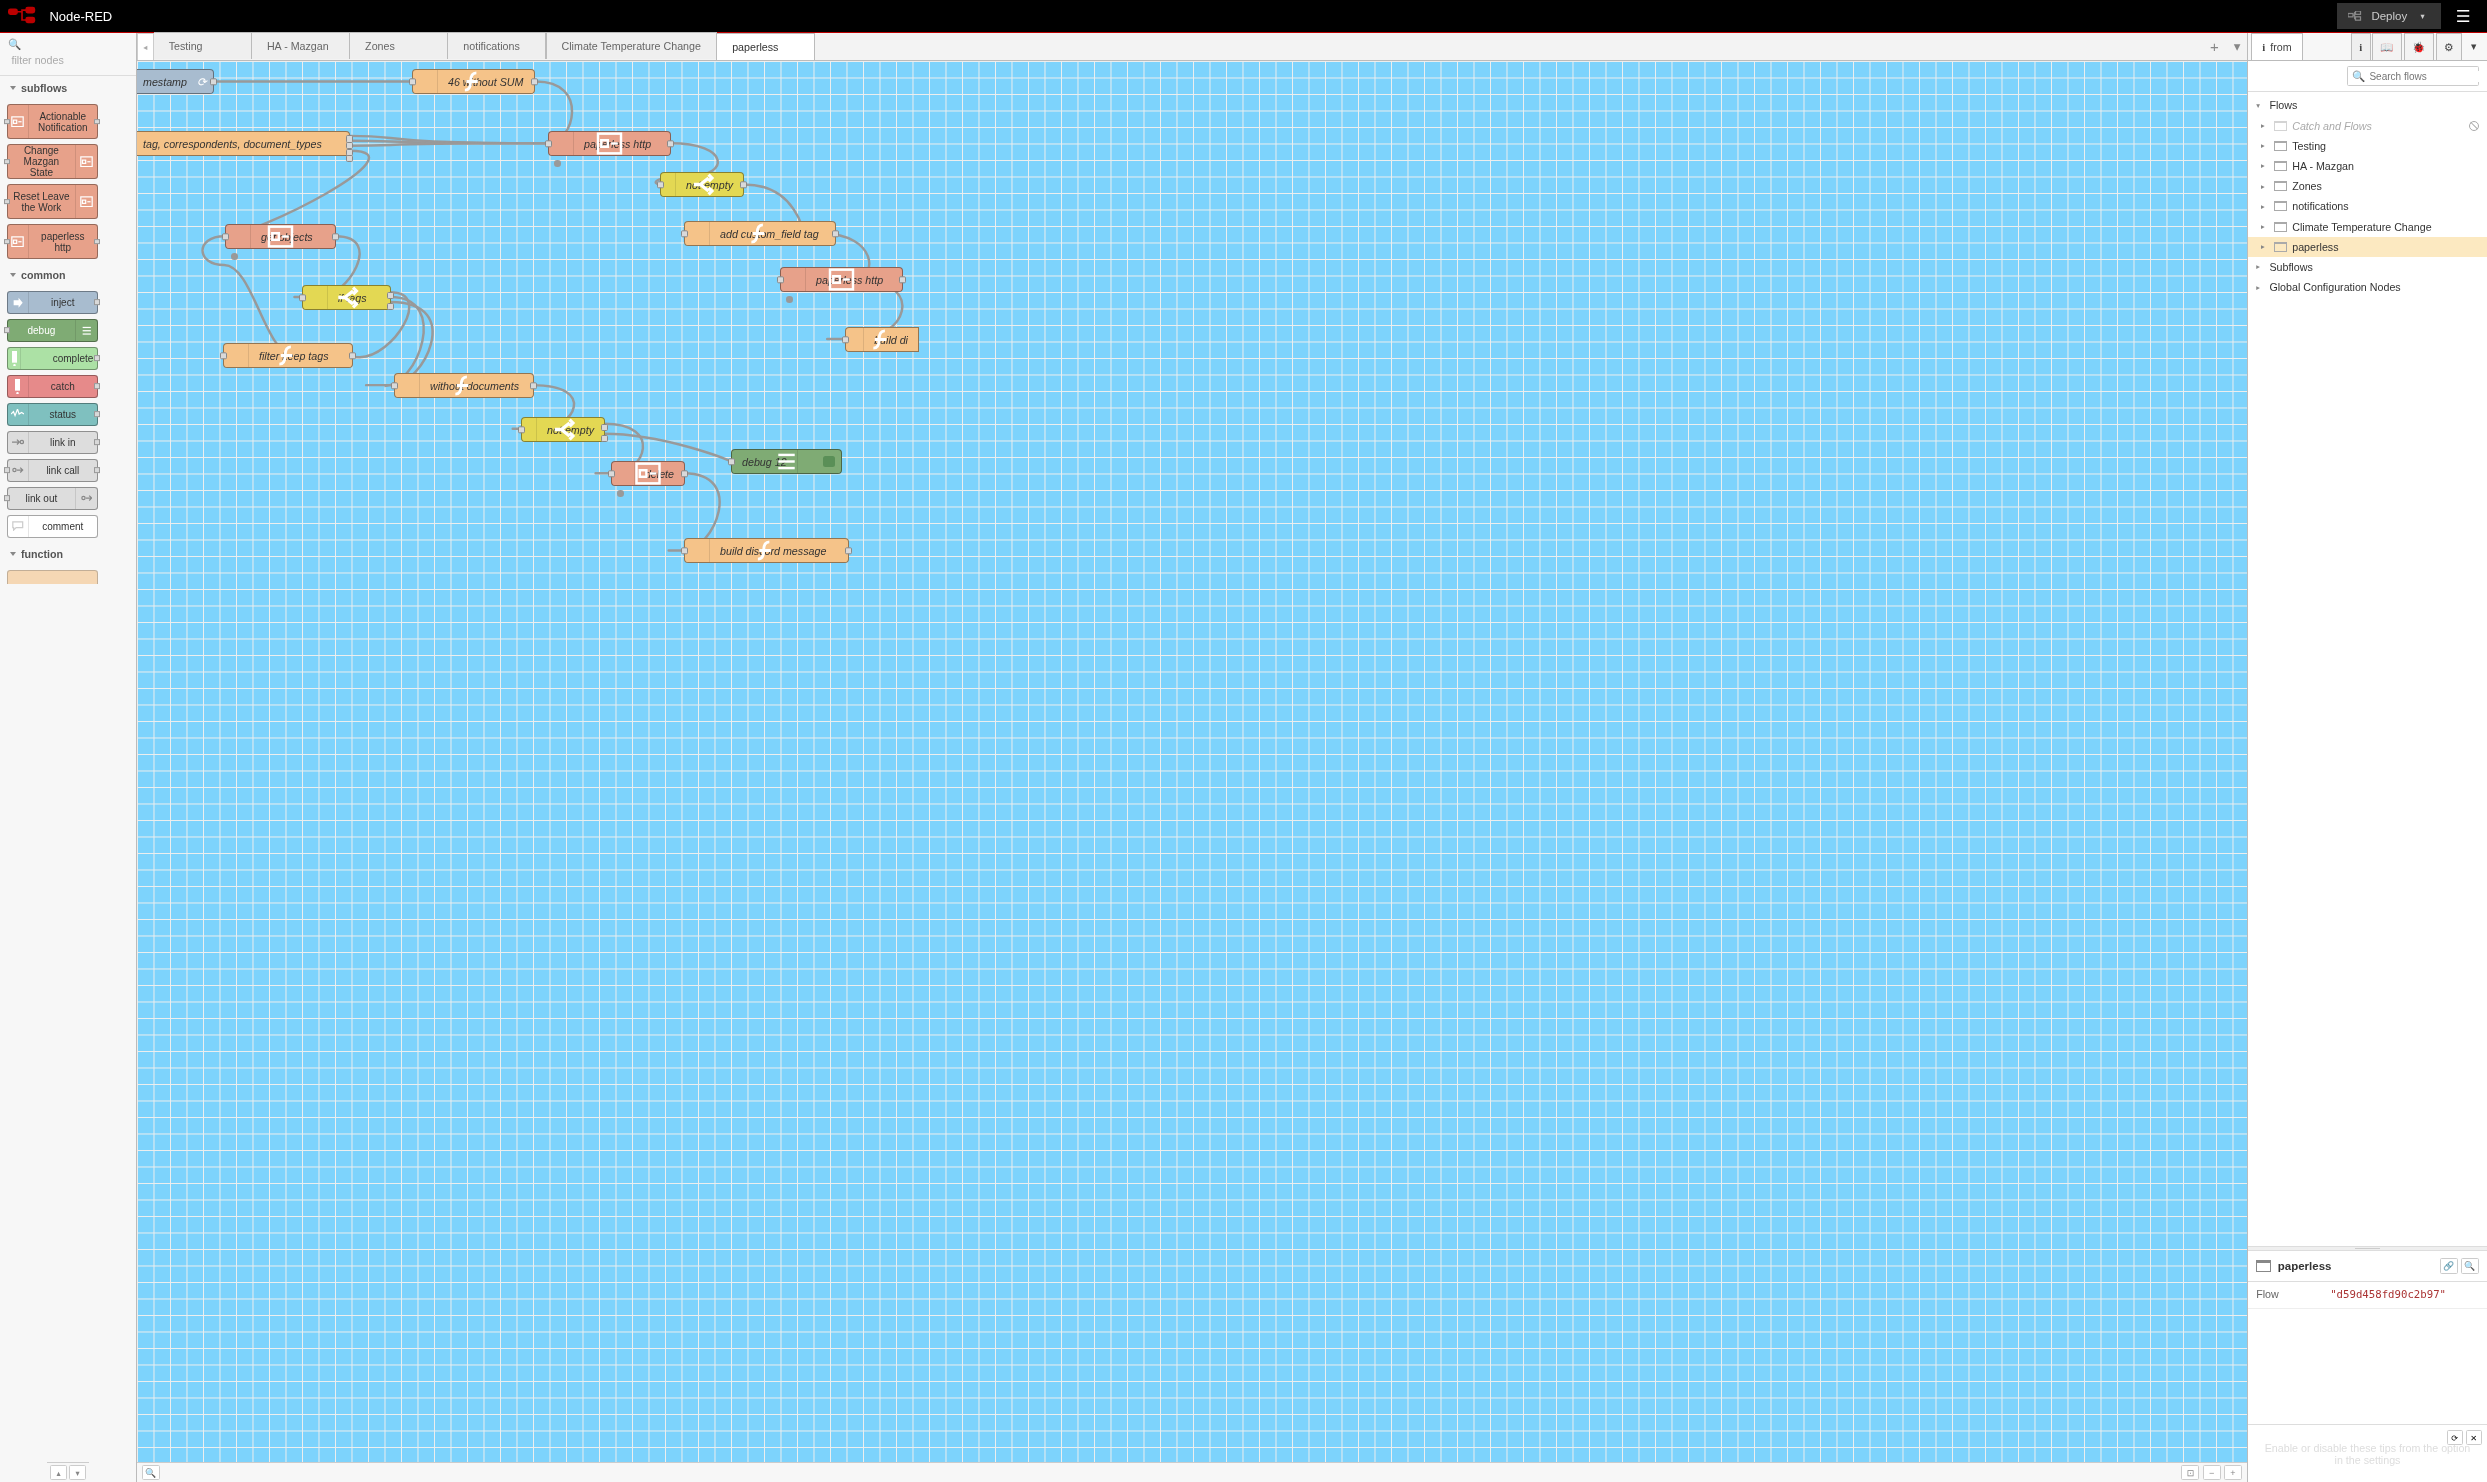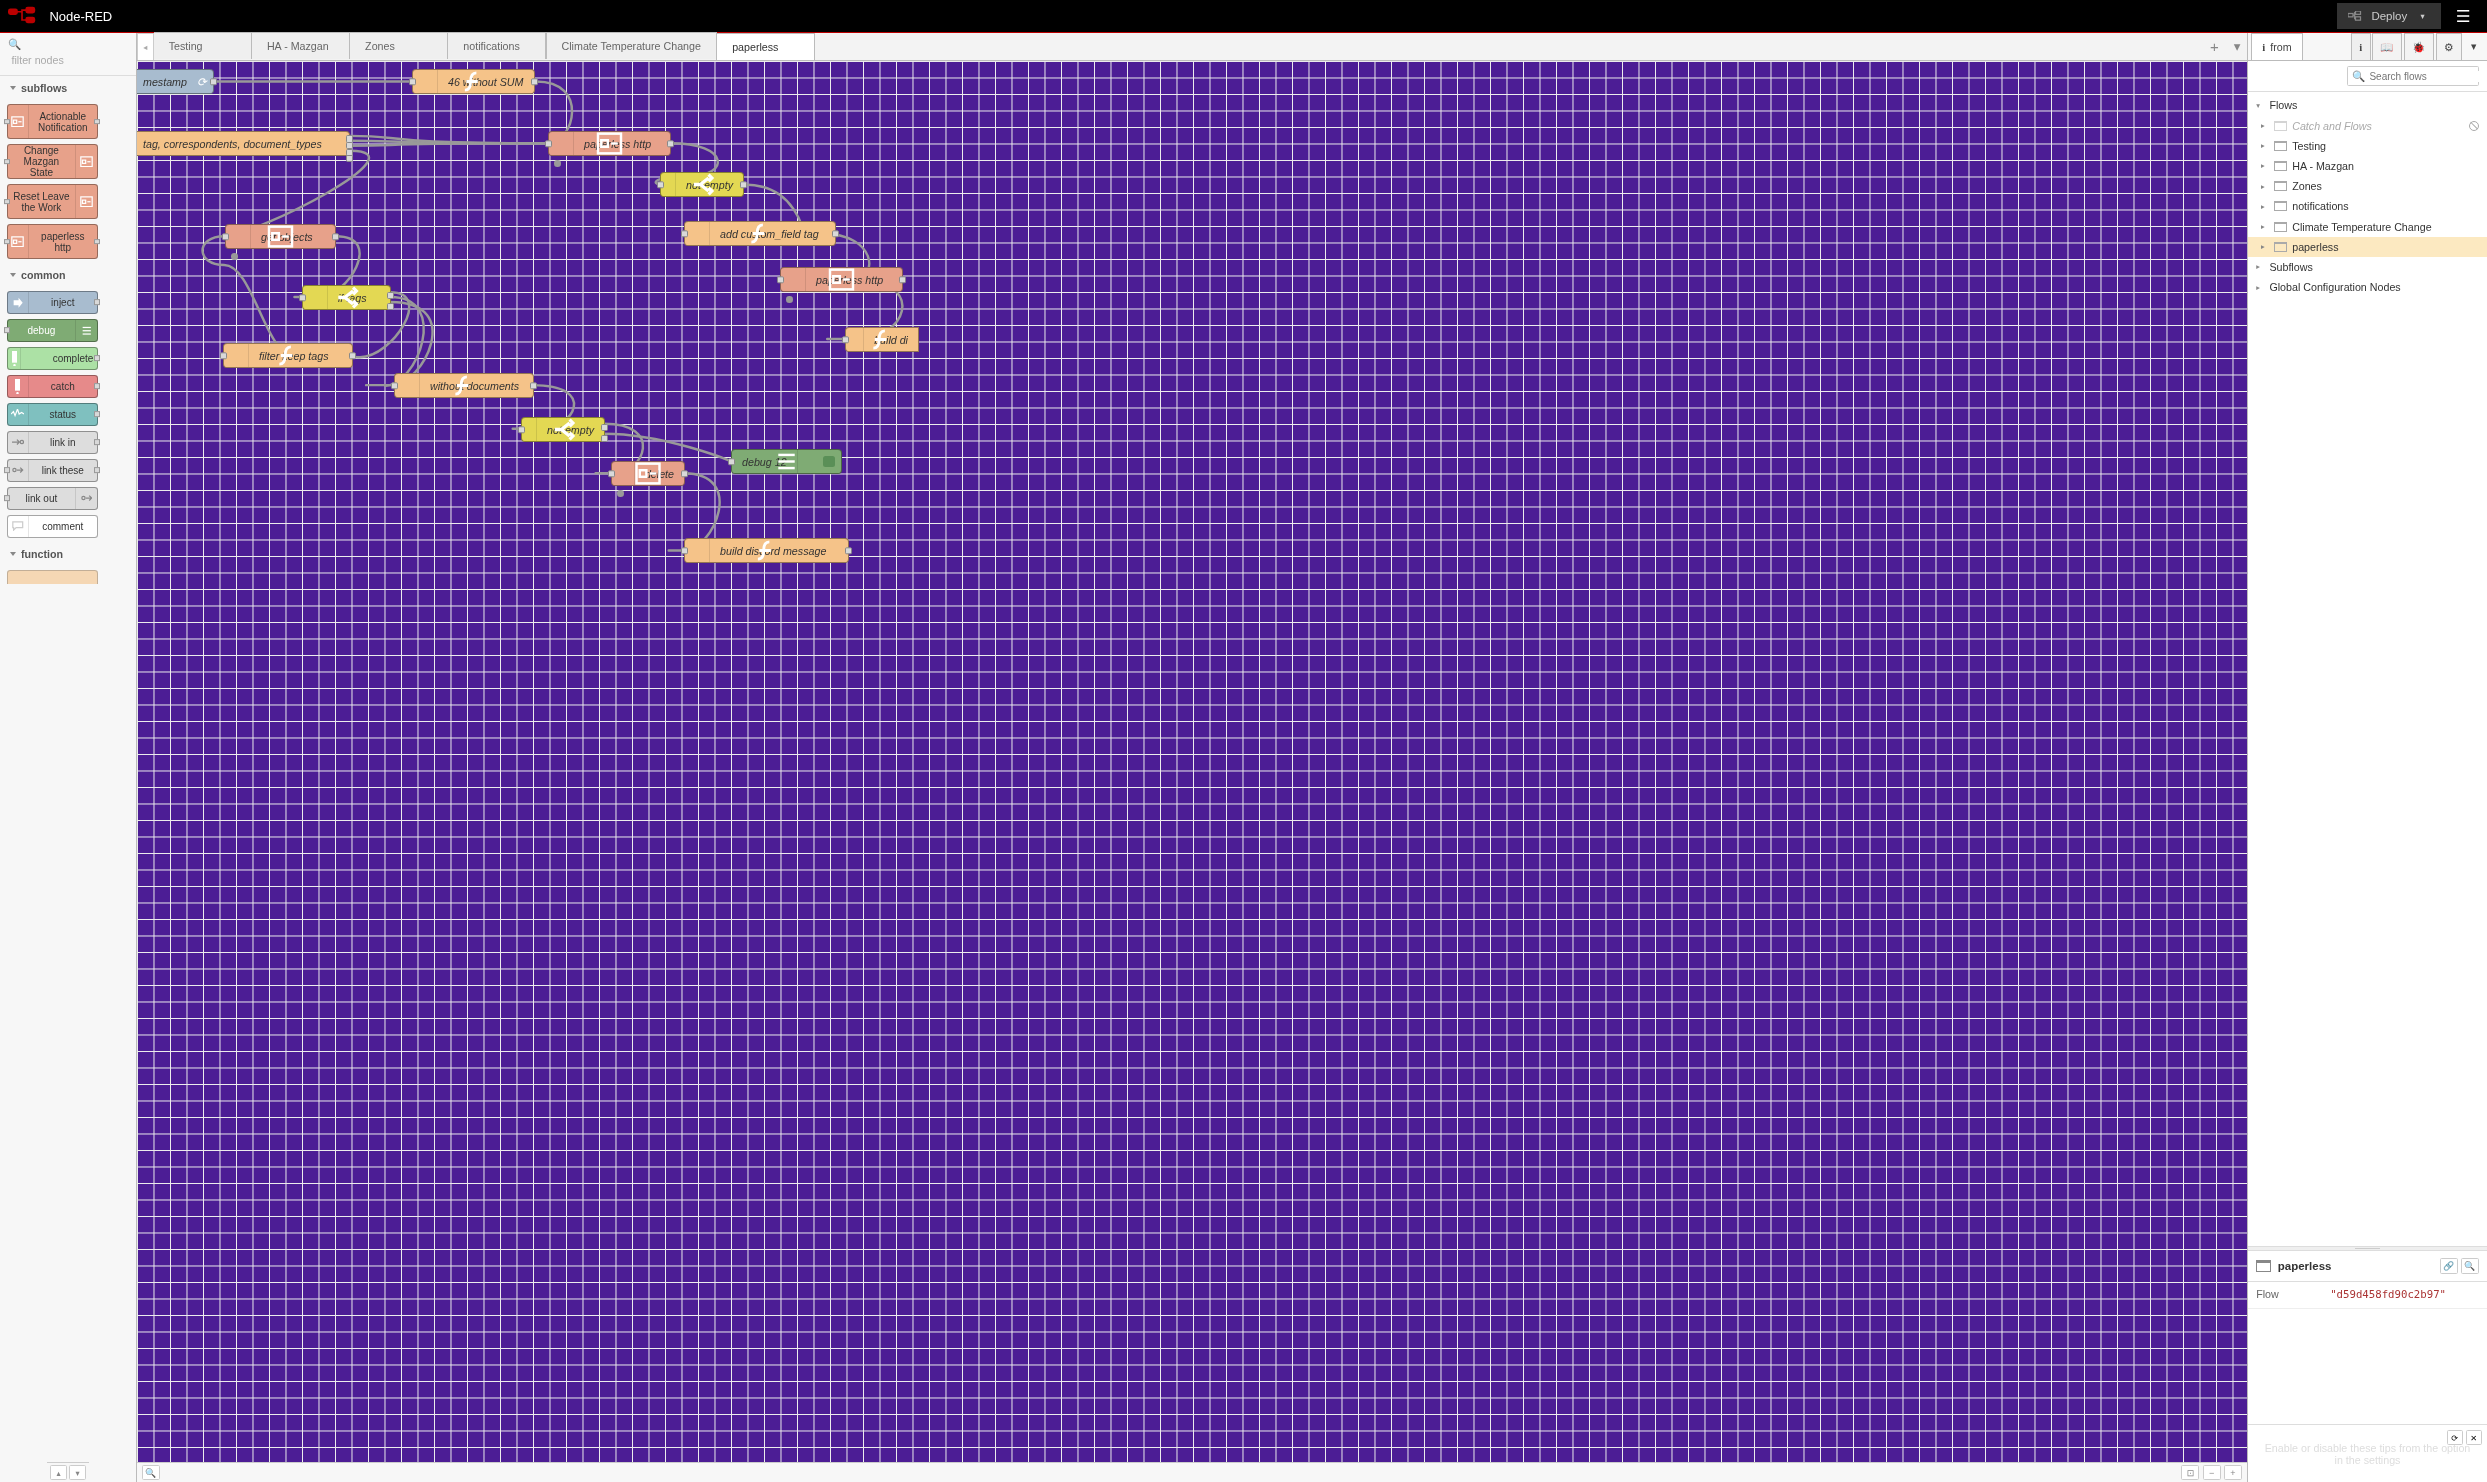--- a/index.html
+++ b/index.html
@@ -44,21 +44,21 @@
 
 .tab-bar { height: 28px; background: #f3f3f3; border-bottom: 0.8px solid #bbb; display: flex; align-items: flex-end; }
 .tab-scroll-btn { width: 16.5px; height: 27px; border: 0.8px solid #ccc; border-bottom: none; background: #fff; font-size: 8.2px; color: #aaa; cursor: pointer; display: flex; align-items: center; justify-content: center; }
 .tabs { display: flex; flex: 1; overflow: hidden; }
 .tab { height: 27px; padding: 0 15px; border: 0.8px solid #bbb; border-bottom: none; background: #efefef; display: flex; align-items: center; font-size: 10.7px; color: #666; cursor: pointer; margin-left: -0.8px; min-width: 99px; white-space: nowrap; overflow: hidden; text-overflow: ellipsis; }
 .tab.active { background: #fff; color: #333; position: relative; top: 0.8px; height: 28px; }
 .tab-add { width: 25px; height: 27px; border: none; background: transparent; color: #888; font-size: 15px; cursor: pointer; }
 .tab-menu { width: 20px; height: 27px; border: none; background: transparent; color: #888; cursor: pointer; }
 
 
-.canvas-wrap { flex: 1; position: relative; overflow: hidden; background: #4c1d95; }
+.canvas-wrap { flex: 1; position: relative; overflow: hidden; background: #7dd3fc; }
 .canvas { position: absolute; inset: 0; background-image: linear-gradient(#eee 0.8px, transparent 0.8px), linear-gradient(90deg, #eee 0.8px, transparent 0.8px); background-size: 16.5px 16.5px; }
 .canvas svg { position: absolute; inset: 0; width: 100%; height: 100%; pointer-events: none; }
 .wire { stroke: #999; stroke-width: 3; fill: none; }
 
 .flow-node { position: absolute; height: 25px; border: 0.8px solid rgba(0,0,0,0.4); border-radius: 4.1px; display: flex; align-items: center; font-size: 10.7px; font-style: italic; color: #333; }
 .flow-node .fn-icon { width: 25px; height: 100%; display: flex; align-items: center; justify-content: center; border-right: 0.8px solid rgba(0,0,0,0.1); }
 .flow-node .fn-icon.r { border-right: none; border-left: 0.8px solid rgba(0,0,0,0.1); }
 .flow-node .fn-label { padding: 0 10px; white-space: nowrap; }
 .flow-node .nport { position: absolute; width: 7.4px; height: 7.4px; background: #d9d9d9; border: 0.8px solid #888; border-radius: 1.6px; }
 .flow-node .nport.l { left: -4.1px; top: 50%; transform: translateY(-50%); }
@@ -284,21 +284,21 @@
             <div class="pn-label">link in</div>
             <div class="port right"></div>
           </div>
         <div class="palette-node c-grey">
             <div class="pn-icon">
               <svg width="11.5" height="8.2" viewBox="0 0 14 10">
                 <circle cx="3" cy="5" r="2" fill="none" stroke="#888" stroke-width="1.5"></circle>
                 <path d="M6 5 h6 M10 2 l3 3 l-3 3" stroke="#888" stroke-width="1.5" fill="none"></path>
               </svg>
             </div>
-            <div class="pn-label">link these</div>
+            <div class="pn-label">link call</div>
             <div class="port left"></div>
             <div class="port right"></div>
           </div>
         <div class="palette-node c-grey">
             <div class="pn-label">link out</div>
             <div class="pn-icon right">
               <svg width="11.5" height="8.2" viewBox="0 0 14 10">
                 <circle cx="3" cy="5" r="2" fill="none" stroke="#888" stroke-width="1.5"></circle>
                 <path d="M6 5 h6 M10 2 l3 3 l-3 3" stroke="#888" stroke-width="1.5" fill="none"></path>
               </svg>

